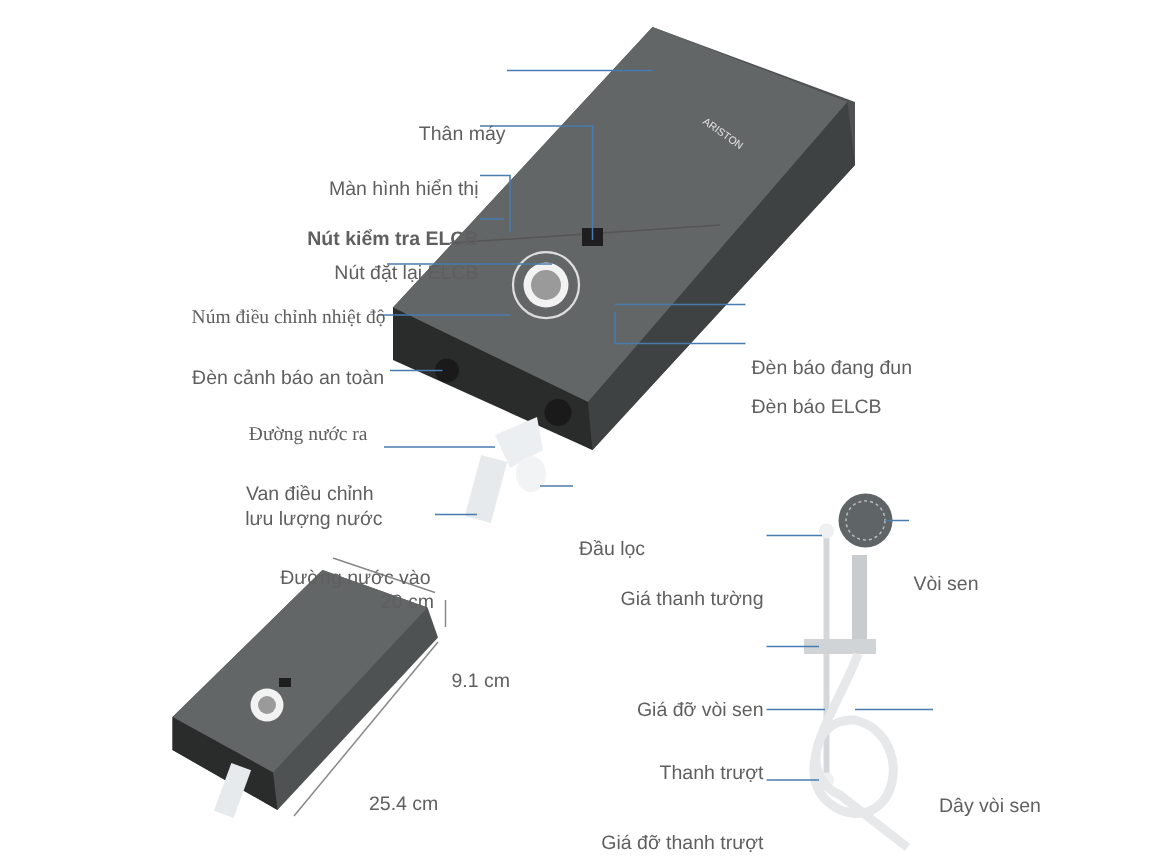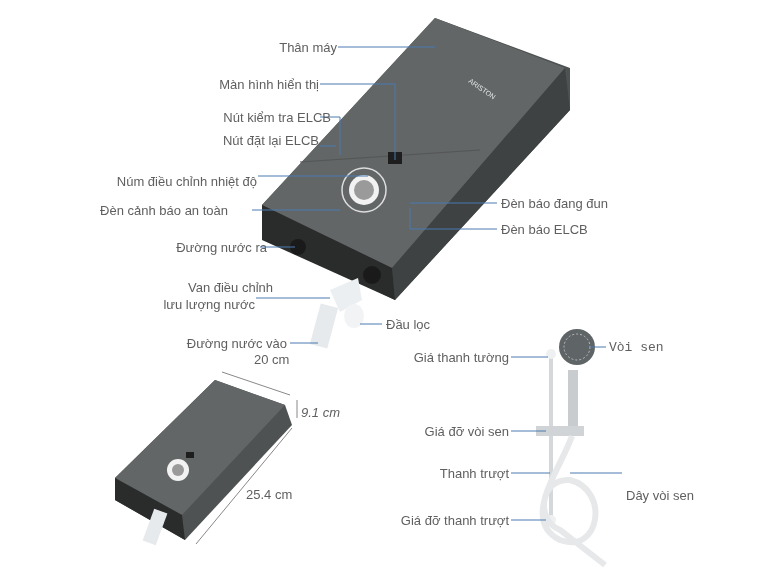--- a/index.html
+++ b/index.html
@@ -1,17 +1,17 @@
 <!DOCTYPE html>
 <html><head>
 <meta charset="utf-8">
 <style>
   html,body{margin:0;padding:0;background:#fff;}
   body{width:770px;height:573px;position:relative;overflow:hidden;font-family:"Liberation Sans",sans-serif;}
-  .lbl{position:absolute;font-size:13px;color:#5f5f5f;white-space:nowrap;line-height:15px;}
+  .lbl{position:absolute;font-size:13px;color:#5f5f5f;white-space:nowrap;line-height:15px;margin-top:41px;}
   .lbl.r{text-align:right;}
   svg{position:absolute;left:0;top:0;}
 </style>
 </head>
 <body>
 
 <svg width="770" height="573">
 
   <g>
     <polygon points="262,205 435,18 570,68 570,110 395,300 262,235" fill="#4f5252"></polygon>
@@ -78,34 +78,34 @@
     <line x1="590" y1="347" x2="606" y2="347"></line>
     <line x1="511" y1="431" x2="546" y2="431"></line>
     <line x1="511" y1="473" x2="550" y2="473"></line>
     <line x1="570" y1="473" x2="622" y2="473"></line>
     <line x1="511" y1="520" x2="546" y2="520"></line>
   </g>
 </svg>
 
 <div class="lbl r" style="right:433px;top:40px;">Thân máy</div>
 <div class="lbl r" style="right:451px;top:77px;">Màn hình hiển thị</div>
-<div class="lbl r" style="right:439px;top:110px;">Nút kiểm tra ELCB</div>
+<div class="lbl r" style="right:451px;top:110px;font-weight:bold;">Nút kiểm tra ELCB</div>
 <div class="lbl r" style="right:451px;top:133px;">Nút đặt lại ELCB</div>
-<div class="lbl r" style="right:513px;top:174px;">Núm điều chỉnh nhiệt độ</div>
-<div class="lbl r" style="right:542px;top:203px;">Đèn cảnh báo an toàn</div>
-<div class="lbl r" style="right:503px;top:240px;">Đường nước ra</div>
-<div class="lbl r" style="right:497px;top:280px;">Van điều chỉnh</div>
+<div class="lbl r" style="right:513px;top:162px;font-family:Liberation Serif, serif;">Núm điều chỉnh nhiệt độ</div>
+<div class="lbl r" style="right:514px;top:203px;">Đèn cảnh báo an toàn</div>
+<div class="lbl r" style="right:525px;top:240px;font-family:Liberation Serif, serif;">Đường nước ra</div>
+<div class="lbl r" style="right:521px;top:280px;">Van điều chỉnh</div>
 <div class="lbl r" style="right:515px;top:297px;">lưu lượng nước</div>
 <div class="lbl r" style="right:483px;top:336px;">Đường nước vào</div>
 <div class="lbl" style="left:386px;top:317px;">Đầu lọc</div>
 <div class="lbl" style="left:501px;top:196px;">Đèn báo đang đun</div>
 <div class="lbl" style="left:501px;top:222px;">Đèn báo ELCB</div>
 
 <div class="lbl r" style="right:261px;top:350px;">Giá thanh tường</div>
-<div class="lbl" style="left:609px;top:340px;font-family:Liberation Mono, monospace;">Vòi sen</div>
+<div class="lbl" style="left:609px;top:340px;">Vòi sen</div>
 <div class="lbl r" style="right:261px;top:424px;">Giá đỡ vòi sen</div>
 <div class="lbl r" style="right:261px;top:466px;">Thanh trượt</div>
 <div class="lbl" style="left:626px;top:488px;">Dây vòi sen</div>
 <div class="lbl r" style="right:261px;top:513px;">Giá đỡ thanh trượt</div>
 
 <div class="lbl" style="left:254px;top:352px;">20 cm</div>
-<div class="lbl" style="left:301px;top:405px;font-style:italic;">9.1 cm</div>
+<div class="lbl" style="left:301px;top:405px;">9.1 cm</div>
 <div class="lbl" style="left:246px;top:487px;">25.4 cm</div>
 
 </body></html>

